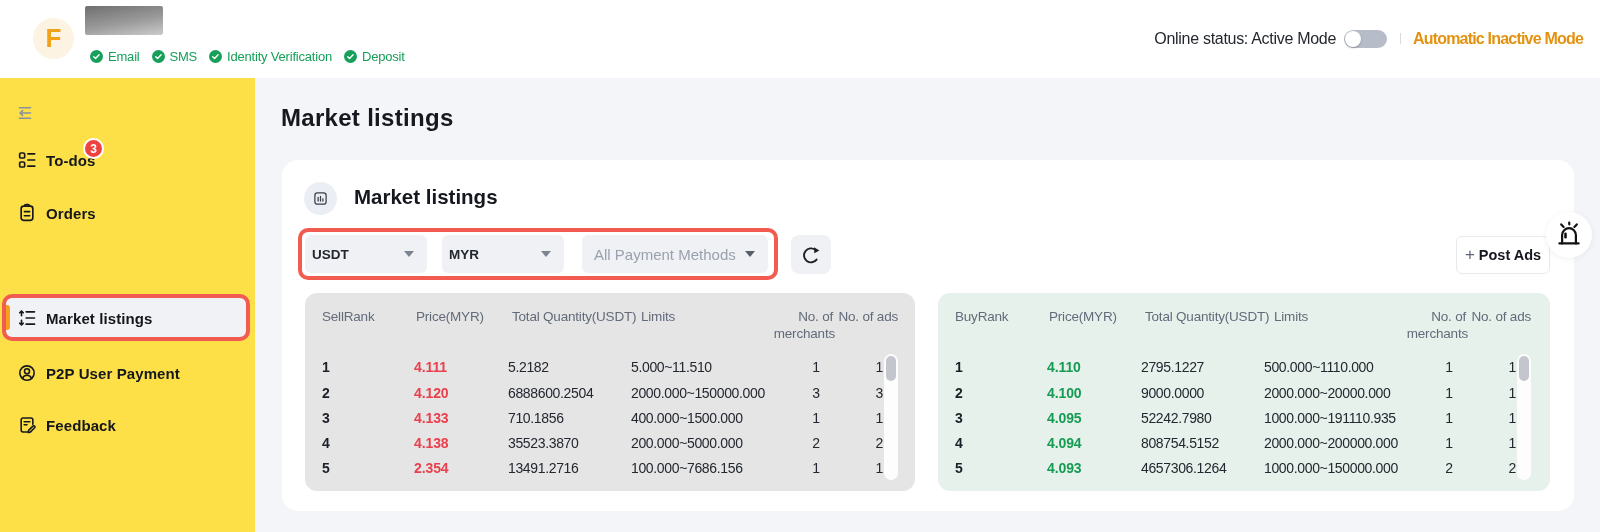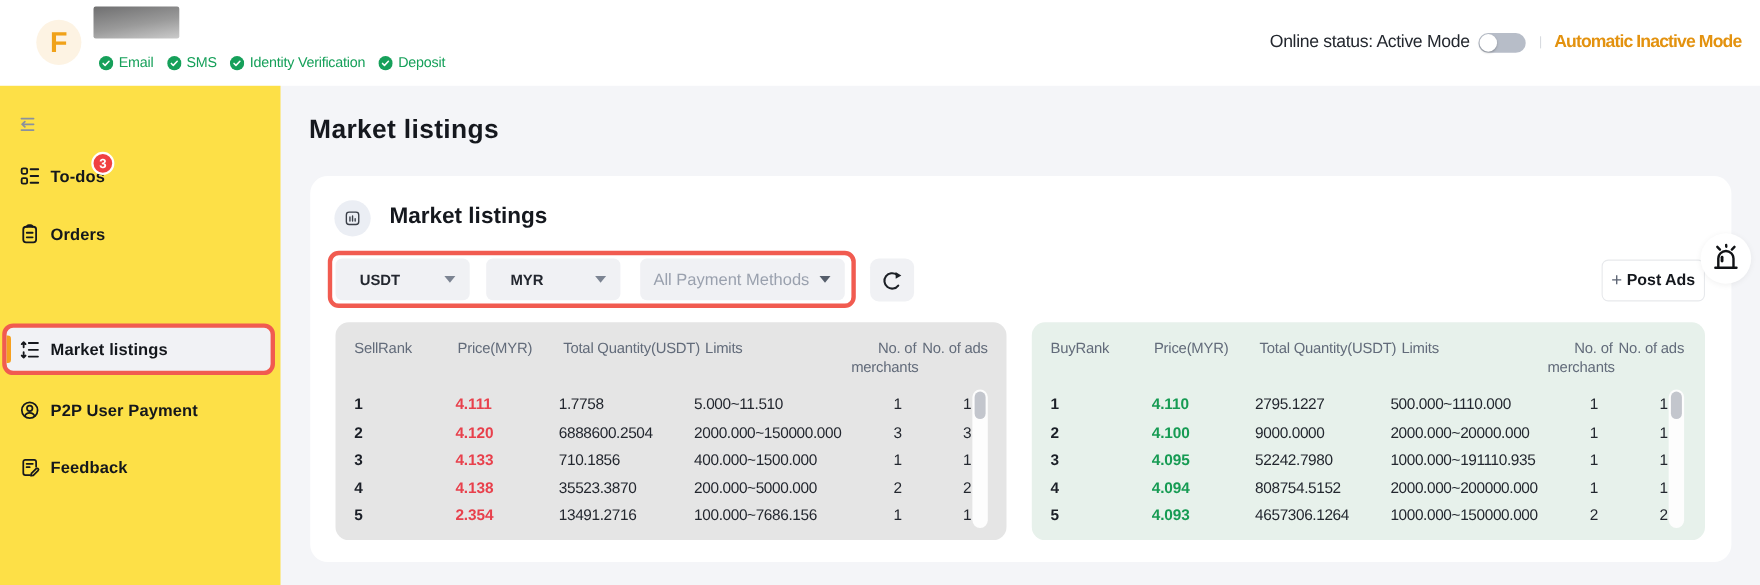--- a/index.html
+++ b/index.html
@@ -3,21 +3,21 @@
 <meta charset="utf-8">
 <style>
 *{margin:0;padding:0;box-sizing:border-box}
 html,body{width:1600px;height:532px}
 body{font-family:"Liberation Sans",sans-serif;position:relative;background:#f4f5f8;overflow:hidden}
 
 .topbar{position:absolute;left:0;top:0;width:1600px;height:78px;background:#fff}
 .avatar{position:absolute;left:33px;top:18px;width:41px;height:41px;border-radius:50%;background:#fdf3e3;color:#f0a21a;font-weight:700;font-size:26px;display:flex;align-items:center;justify-content:center}
 .blurname{position:absolute;left:85px;top:6px;width:78px;height:29px;border-radius:2px;background:linear-gradient(170deg,#6f6f70 0%,#9a9a9a 55%,#cbcbcb 100%)}
 .badges{position:absolute;left:90px;top:49px;display:flex;align-items:center;font-size:13px;letter-spacing:-0.2px;color:#16a05a;font-weight:500}
-.badge{display:flex;align-items:flex-end;margin-right:12px}
+.badge{display:flex;align-items:center;margin-right:12px}
 .badge svg{margin-right:5px}
 .online{position:absolute;top:30px;right:264px;font-size:16px;color:#23272e;font-weight:500;white-space:nowrap;letter-spacing:-0.3px}
 .toggle{position:absolute;right:213px;top:30px;width:43px;height:18px;border-radius:9px;background:#b7bdc8}
 .toggle .knob{position:absolute;left:1px;top:1px;width:16px;height:16px;border-radius:50%;background:#fff;box-shadow:0 1px 2px rgba(0,0,0,.25)}
 .vsep{position:absolute;right:199px;top:33px;width:1px;height:11px;background:#d8dbe0}
 .automode{position:absolute;right:17px;top:30px;font-size:16px;color:#e3920f;font-weight:700;white-space:nowrap;letter-spacing:-0.8px}
 
 .sidebar{position:absolute;left:0;top:78px;width:255px;height:454px;background:#fde047}
 .collapse{position:absolute;left:18px;top:28px}
 .nav{position:absolute;left:0;width:255px;height:36px;display:flex;align-items:center}
@@ -26,21 +26,21 @@
 .navbadge{position:absolute;left:83px;top:-4px;width:21px;height:21px;border-radius:50%;background:#f04141;border:2px solid #fff;color:#fff;font-size:12px;font-weight:700;display:flex;align-items:center;justify-content:center}
 .activebox{position:absolute;left:2px;top:216px;width:248px;height:47px;border:4px solid #f15b50;border-radius:10px;background:#f1f2f5}
 .accentbar{position:absolute;left:0px;top:7px;width:4px;height:25px;border-radius:0 3px 3px 0;background:#f6a01e}
 
 .h1{position:absolute;left:281px;top:104px;font-size:24px;font-weight:700;color:#15181e;letter-spacing:0.3px}
 .card{position:absolute;left:282px;top:160px;width:1292px;height:351px;background:#fff;border-radius:16px}
 .cicon{position:absolute;left:22px;top:22px;width:33px;height:33px;border-radius:50%;background:#ebeef4;display:flex;align-items:center;justify-content:center}
 .ctitle{position:absolute;left:72px;top:25px;font-size:20.5px;font-weight:700;color:#15181e}
 .filterbox{position:absolute;left:16px;top:68px;width:480px;height:52px;border:4px solid #f15b50;border-radius:10px}
 .dd{position:absolute;top:3px;height:38px;background:#f0f1f4;border-radius:6px;display:flex;align-items:center}
-.dd .t{font-size:13.5px;font-weight:700;color:#23272f;margin-left:22px}
+.dd .t{font-size:13.5px;font-weight:700;color:#23272f;margin-left:7px}
 .dd .g{font-size:15px;font-weight:400;color:#9aa1ae;margin-left:12px}
 .caret{width:0;height:0;border-left:5px solid transparent;border-right:5px solid transparent;border-top:6px solid #7c8492;position:absolute;right:13px;top:16px}
 .refresh{position:absolute;left:509px;top:75px;width:40px;height:39px;background:#f0f1f4;border-radius:8px;display:flex;align-items:center;justify-content:center}
 .postads{position:absolute;left:1174px;top:76px;width:94px;height:38px;background:#fff;border:1px solid #e7e9ec;border-radius:6px;display:flex;align-items:center;justify-content:center;font-size:14.5px;font-weight:700;color:#15181e}
 .postads .plus{color:#5d6574;font-weight:400;font-size:17px;margin-right:4px;margin-top:-1px}
 .bellcirc{position:absolute;left:1546px;top:212px;width:46px;height:46px;border-radius:50%;background:#fff;box-shadow:0 1px 6px rgba(0,0,0,.06);display:flex;align-items:center;justify-content:center;z-index:5}
 
 .tbl{position:absolute;top:133px;width:610px;height:198px;border-radius:12px;font-size:14px;letter-spacing:-0.1px}
 .tbl.pink{left:23px;background:#e5e5e5}
 .tbl.green{left:656px;background:#e7f1eb;width:612px}
@@ -173,21 +173,21 @@
   <div class="tbl pink">
   <div class="tc hd" style="left:17px;top:15px">SellRank</div>
   <div class="tc hd" style="left:111px;top:15px">Price(MYR)</div>
   <div class="tc hd" style="left:207px;top:15px">Total Quantity(USDT)</div>
   <div class="tc hd" style="left:336px;top:15px">Limits</div>
   <div class="tc hd" style="left:468px;top:15px;width:60px;text-align:right">No. of</div>
   <div class="tc hd" style="left:483px;top:15px;width:110px;text-align:right">No. of ads</div>
   <div class="tc hd" style="left:420px;top:32px;width:110px;text-align:right">merchants</div>
   <div class="tc rank" style="left:17px;top:65px">1</div>
   <div class="tc price" style="left:109px;top:65px">4.111</div>
-  <div class="tc val" style="left:203px;top:65px">1.7758</div>
+  <div class="tc val" style="left:203px;top:65px">5.2182</div>
   <div class="tc val" style="left:326px;top:65px">5.000~11.510</div>
   <div class="tc val" style="left:481px;top:65px;width:60px;text-align:center">1</div>
   <div class="tc val" style="left:518px;top:65px;width:60px;text-align:right">1</div>
   <div class="tc rank" style="left:17px;top:91px">2</div>
   <div class="tc price" style="left:109px;top:91px">4.120</div>
   <div class="tc val" style="left:203px;top:91px">6888600.2504</div>
   <div class="tc val" style="left:326px;top:91px">2000.000~150000.000</div>
   <div class="tc val" style="left:481px;top:91px;width:60px;text-align:center">3</div>
   <div class="tc val" style="left:518px;top:91px;width:60px;text-align:right">3</div>
   <div class="tc rank" style="left:17px;top:116px">3</div>

